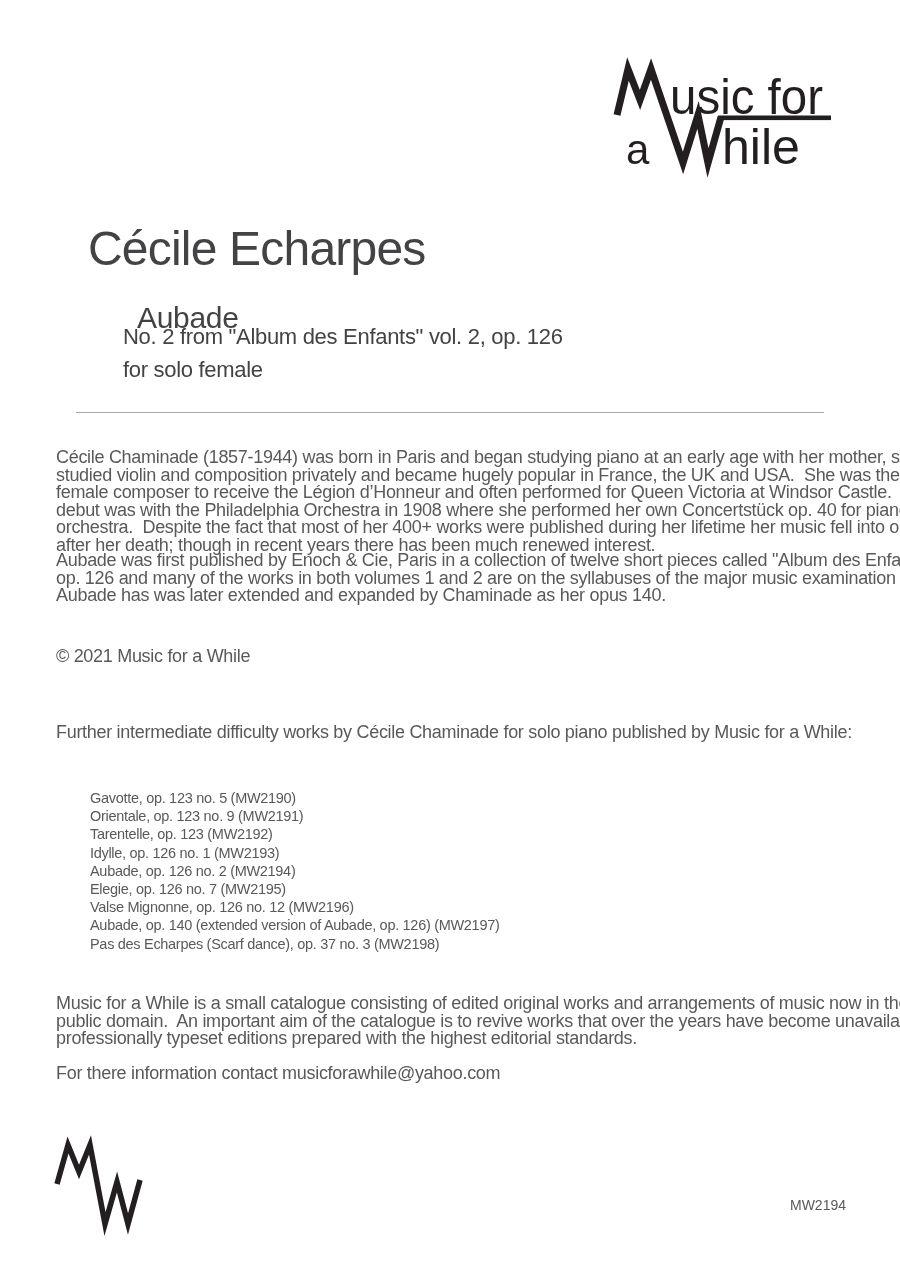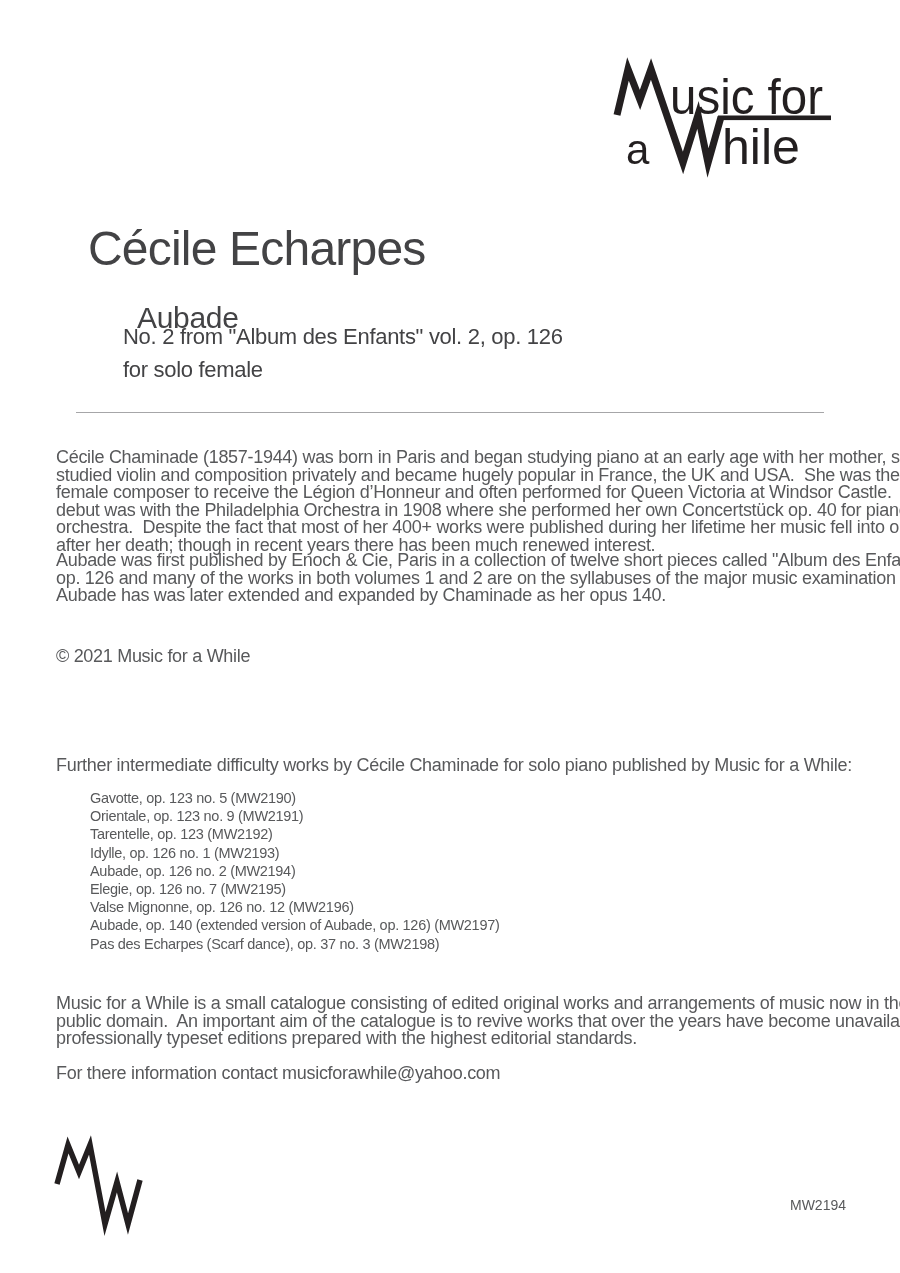--- a/index.html
+++ b/index.html
@@ -61,21 +61,21 @@
 debut was with the Philadelphia Orchestra in 1908 where she performed her own Concertstück op. 40 for piano and
 orchestra.  Despite the fact that most of her 400+ works were published during her lifetime her music fell into obscurity
 after her death; though in recent years there has been much renewed interest.</p>
 
   <p class="abs body-text" style="left:56px; top:552px;">Aubade was first published by Enoch &amp; Cie, Paris in a collection of twelve short pieces called "Album des Enfants" vol. 2,
 op. 126 and many of the works in both volumes 1 and 2 are on the syllabuses of the major music examination boards.
 Aubade has was later extended and expanded by Chaminade as her opus 140.</p>
 
   <div class="abs body-text" style="left:56px; top:648px;">© 2021 Music for a While</div>
 
-  <div class="abs body-text" style="left:56px; top:757px;text-align:right;">Further intermediate difficulty works by Cécile Chaminade for solo piano published by Music for a While:</div>
+  <div class="abs body-text" style="left:56px; top:724px;text-align:right;">Further intermediate difficulty works by Cécile Chaminade for solo piano published by Music for a While:</div>
   <div class="abs works-list" style="left:90px; top:741px;">
     <div>Gavotte, op. 123 no. 5 (MW2190)</div>
     <div>Orientale, op. 123 no. 9 (MW2191)</div>
     <div>Tarentelle, op. 123 (MW2192)</div>
     <div>Idylle, op. 126 no. 1 (MW2193)</div>
     <div>Aubade, op. 126 no. 2 (MW2194)</div>
     <div>Elegie, op. 126 no. 7 (MW2195)</div>
     <div>Valse Mignonne, op. 126 no. 12 (MW2196)</div>
     <div>Aubade, op. 140 (extended version of Aubade, op. 126) (MW2197)</div>
     <div>Pas des Echarpes (Scarf dance), op. 37 no. 3 (MW2198)</div>

